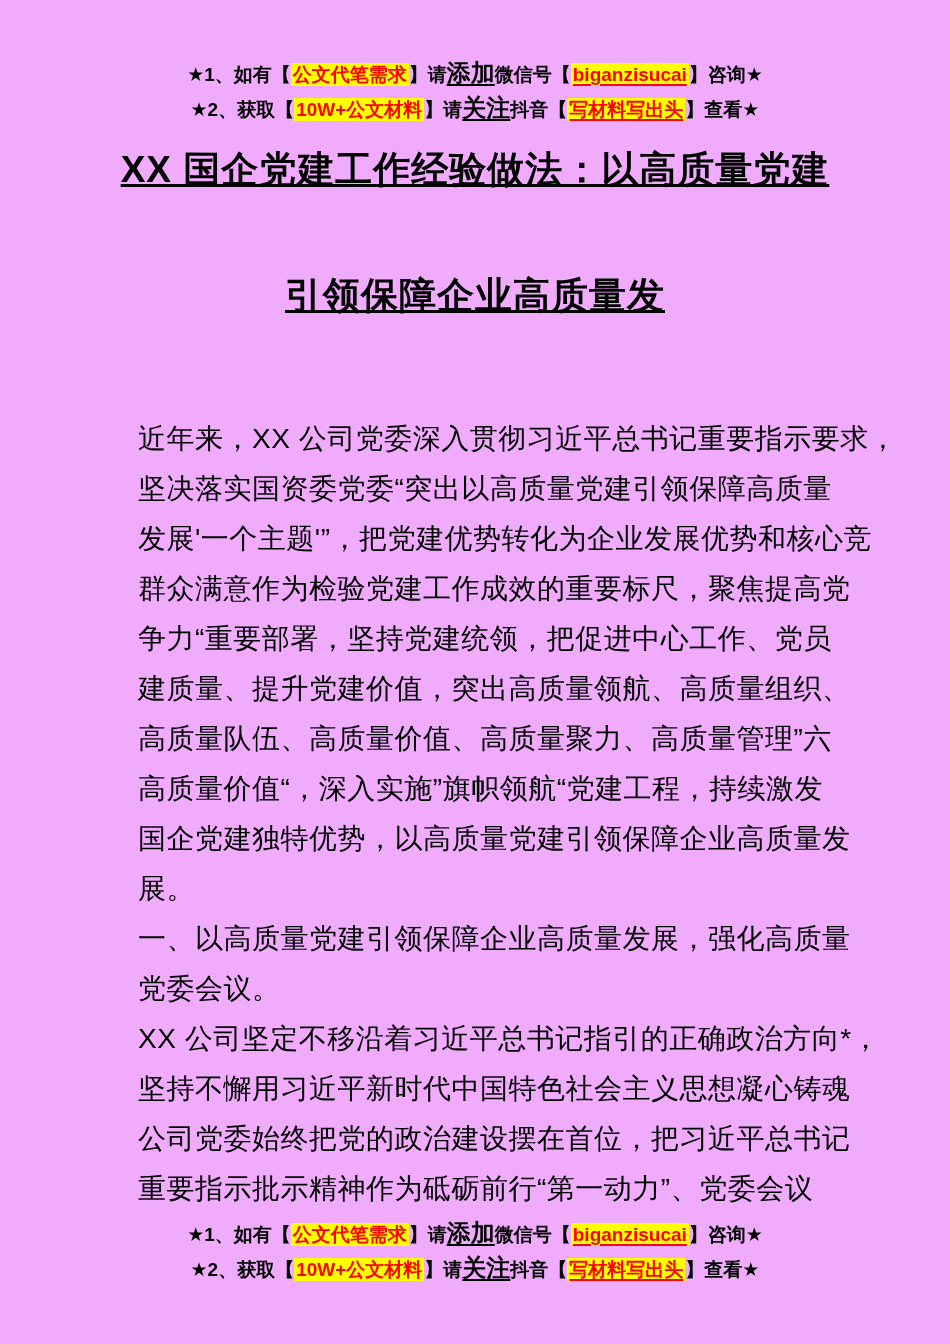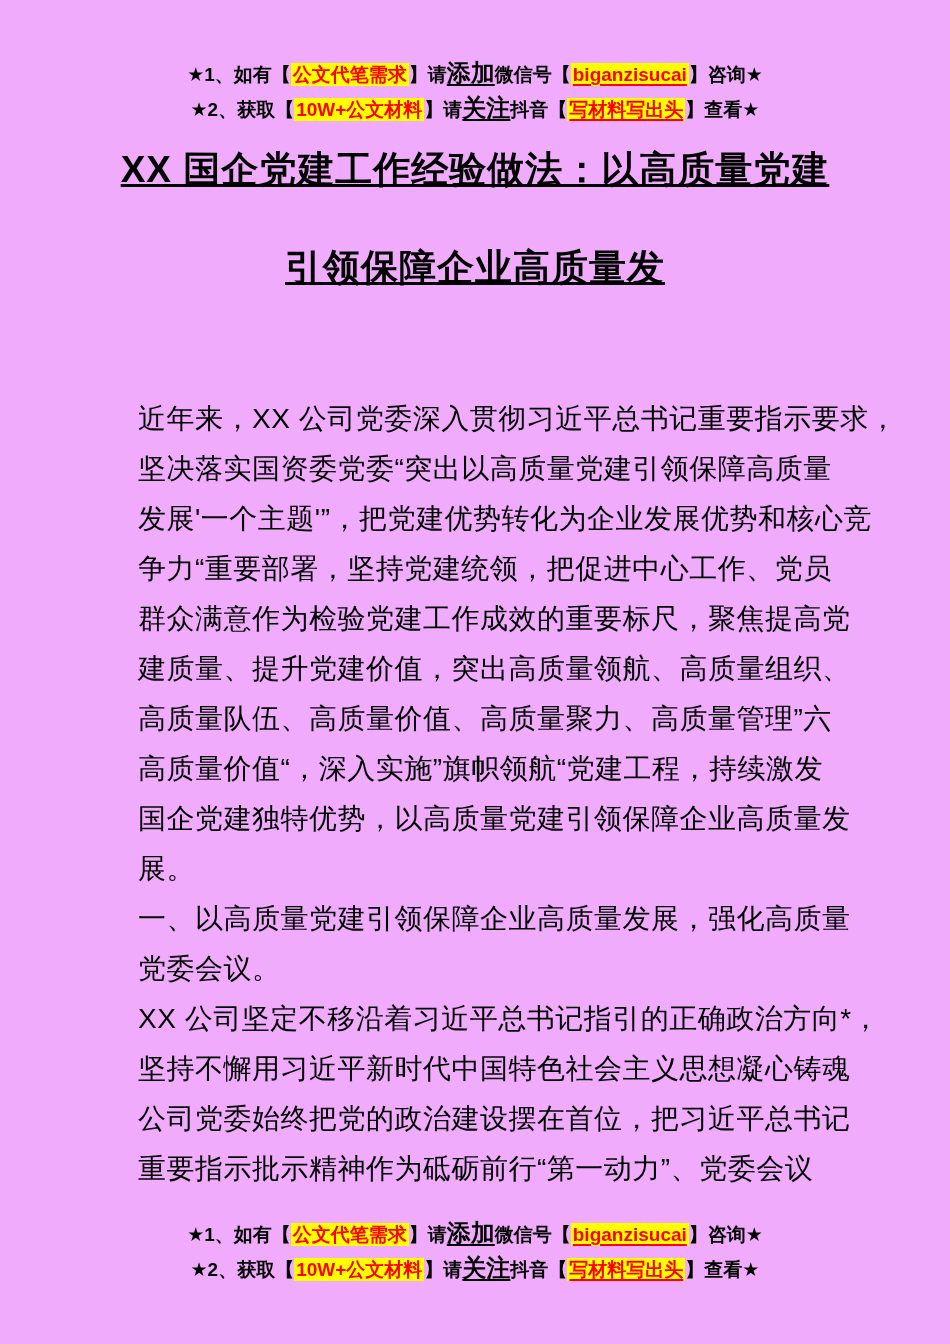--- a/index.html
+++ b/index.html
@@ -63,25 +63,25 @@
     text-align: center;
   }
   .title-line {
     font-size: 37px;
     line-height: 44px;
     font-weight: 900;
     letter-spacing: 1px;
     white-space: nowrap;
     text-decoration: underline;
   }
-  .title-line-2 { margin-top: 54px; }
+  .title-line-2 { margin-top: 82px; }
   
   .body-block {
     position: absolute;
-    top: 394px;
+    top: 414px;
     left: 138px;
     width: 692px;
     font-size: 28px;
   }
   .body-line {
     height: 50px;
     line-height: 50px;
     white-space: nowrap;
     letter-spacing: 0.5px;
   }
@@ -98,22 +98,22 @@
 
   <div class="title-block">
     <div class="title-line title-line-1">XX 国企党建工作经验做法：以高质量党建</div>
     <div class="title-line title-line-2">引领保障企业高质量发</div>
   </div>
 
   <div class="body-block">
       <div class="body-line">近年来，XX 公司党委深入贯彻习近平总书记重要指示要求，</div>
       <div class="body-line">坚决落实国资委党委“突出以高质量党建引领保障高质量</div>
       <div class="body-line">发展'一个主题'”，把党建优势转化为企业发展优势和核心竞</div>
+      <div class="body-line">群众满意作为检验党建工作成效的重要标尺，聚焦提高党</div>
       <div class="body-line">争力“重要部署，坚持党建统领，把促进中心工作、党员</div>
-      <div class="body-line">群众满意作为检验党建工作成效的重要标尺，聚焦提高党</div>
       <div class="body-line">建质量、提升党建价值，突出高质量领航、高质量组织、</div>
       <div class="body-line">高质量队伍、高质量价值、高质量聚力、高质量管理”六</div>
       <div class="body-line">高质量价值“，深入实施”旗帜领航“党建工程，持续激发</div>
       <div class="body-line">国企党建独特优势，以高质量党建引领保障企业高质量发</div>
       <div class="body-line">展。</div>
       <div class="body-line">一、以高质量党建引领保障企业高质量发展，强化高质量</div>
       <div class="body-line">党委会议。</div>
       <div class="body-line">XX 公司坚定不移沿着习近平总书记指引的正确政治方向*，</div>
       <div class="body-line">坚持不懈用习近平新时代中国特色社会主义思想凝心铸魂</div>
       <div class="body-line">公司党委始终把党的政治建设摆在首位，把习近平总书记</div>

